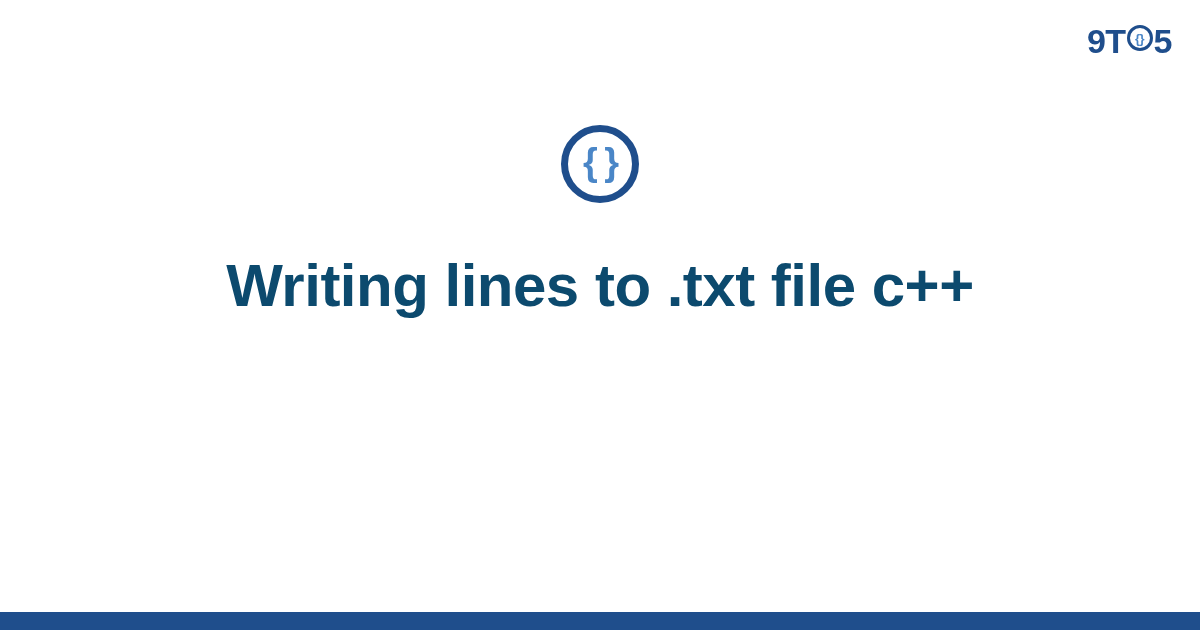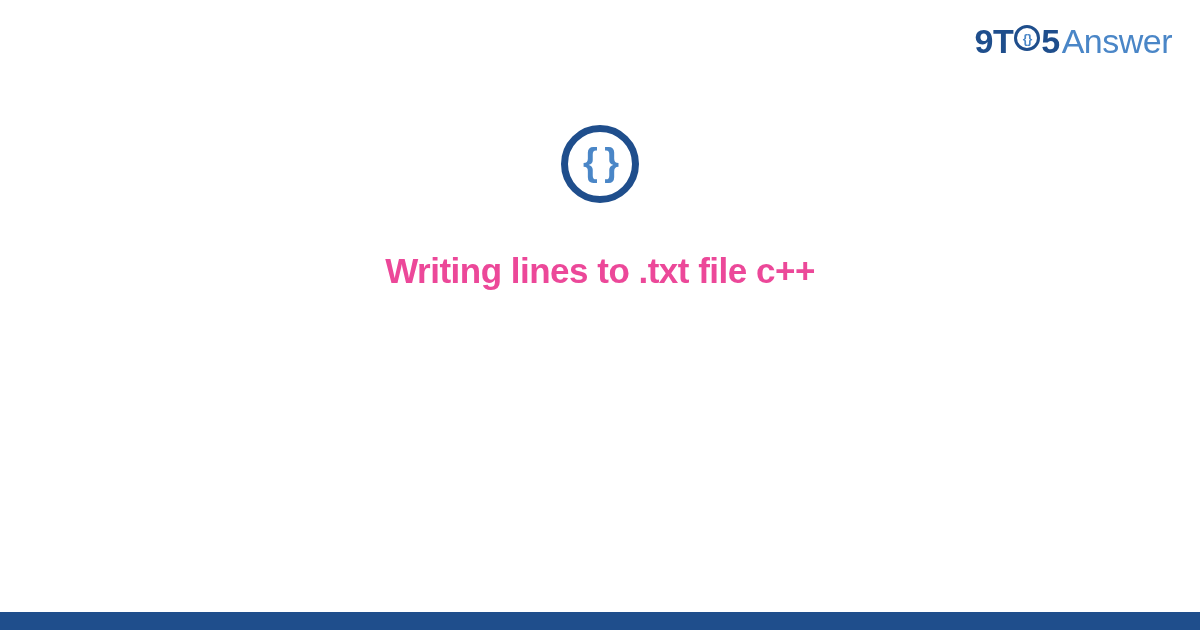--- a/index.html
+++ b/index.html
@@ -84,22 +84,22 @@
       color: #4a86c7;
       font-size: 38px;
       font-weight: 700;
       font-family: "Segoe UI", Arial, sans-serif;
       letter-spacing: -2px;
       line-height: 1;
       position: relative;
       top: -2px;
     }
     .title {
-      color: #ec4899;
-      font-size: 35px;
+      color: #0c4a6e;
+      font-size: 60px;
       font-weight: 700;
       text-align: center;
       letter-spacing: -0.5px;
     }
     .bottom-bar {
       position: absolute;
       bottom: 0;
       left: 0;
       right: 0;
       height: 18px;
@@ -110,21 +110,20 @@
 <body>
 
 <div class="brand">
   <span class="brand-9t">9T</span>
   <span class="brand-o-wrap">
     <span class="brand-o">
       <span>{}</span>
     </span>
   </span>
   <span class="brand-5">5</span>
-  <span class="brand-answer">Answer</span>
 </div>
 
 <div class="center-content">
   <div class="icon-circle">
     <span class="icon-braces">{ }</span>
   </div>
   <h1 class="title">Writing lines to .txt file c++</h1>
 </div>
 
 <div class="bottom-bar"></div>

